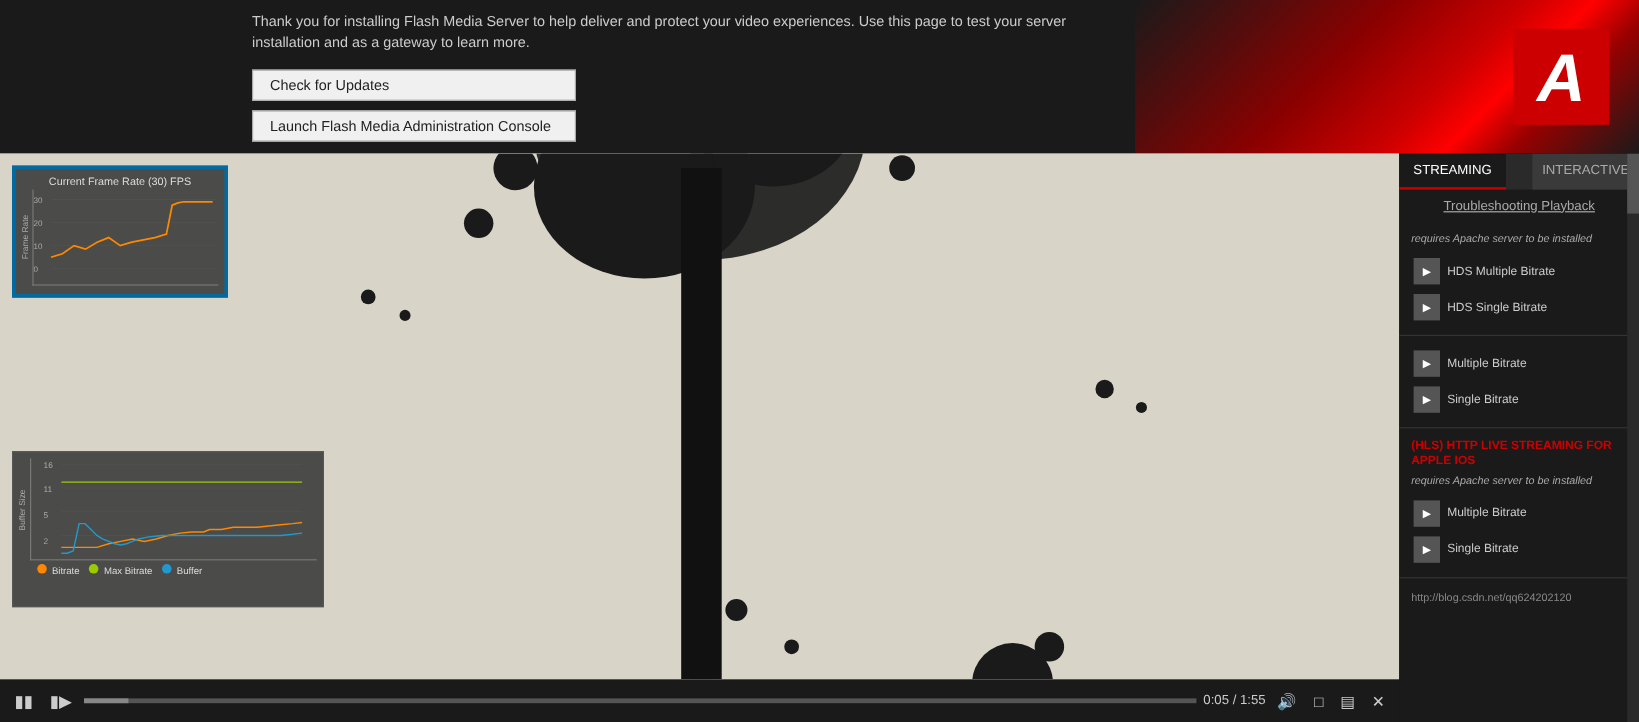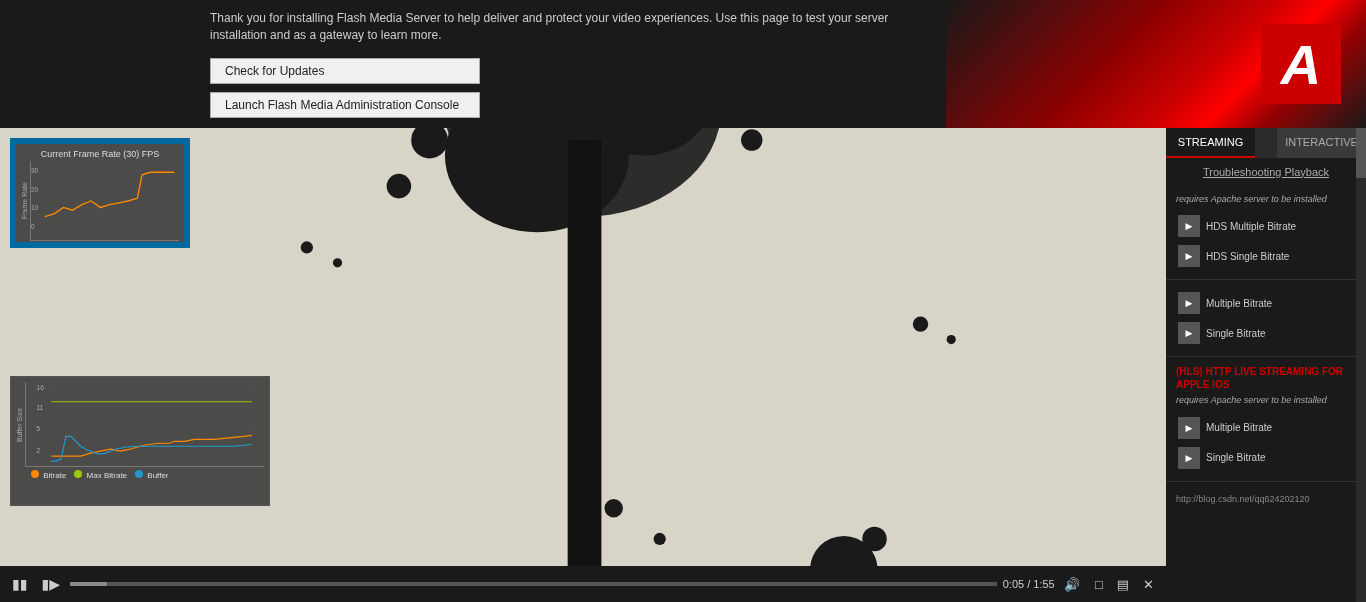--- a/index.html
+++ b/index.html
@@ -96,21 +96,21 @@
     }
 
     
     .fps-chart {
       position: absolute;
       top: 10px;
       left: 10px;
       width: 180px;
       height: 110px;
       background: rgba(50,50,50,0.85);
-      border: 6px solid #0369a1;
+      border: 3px solid #0369a1;
       padding: 5px;
     }
 
     .chart-title {
       color: #ddd;
       font-size: 9px;
       text-align: center;
       margin-bottom: 2px;
     }
 

